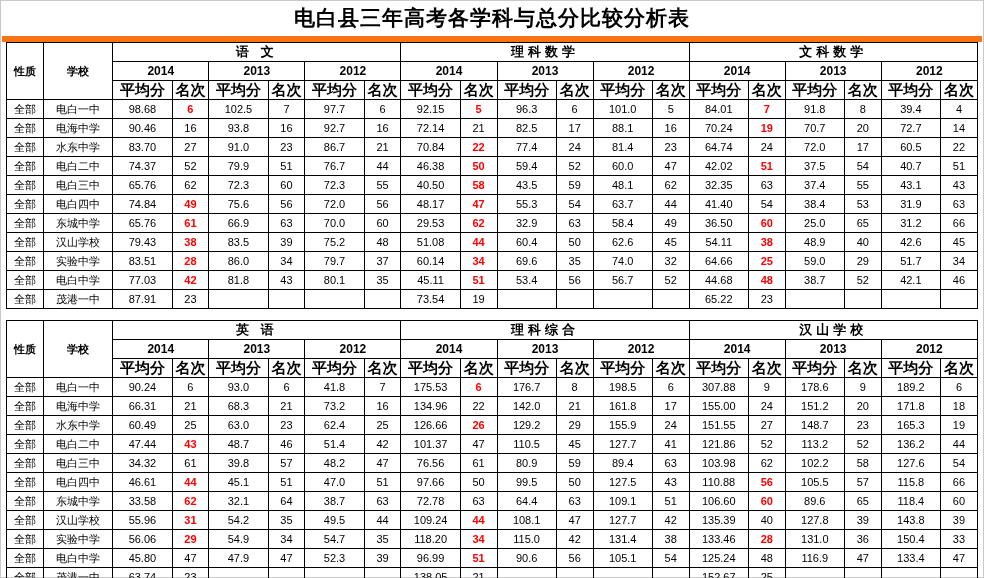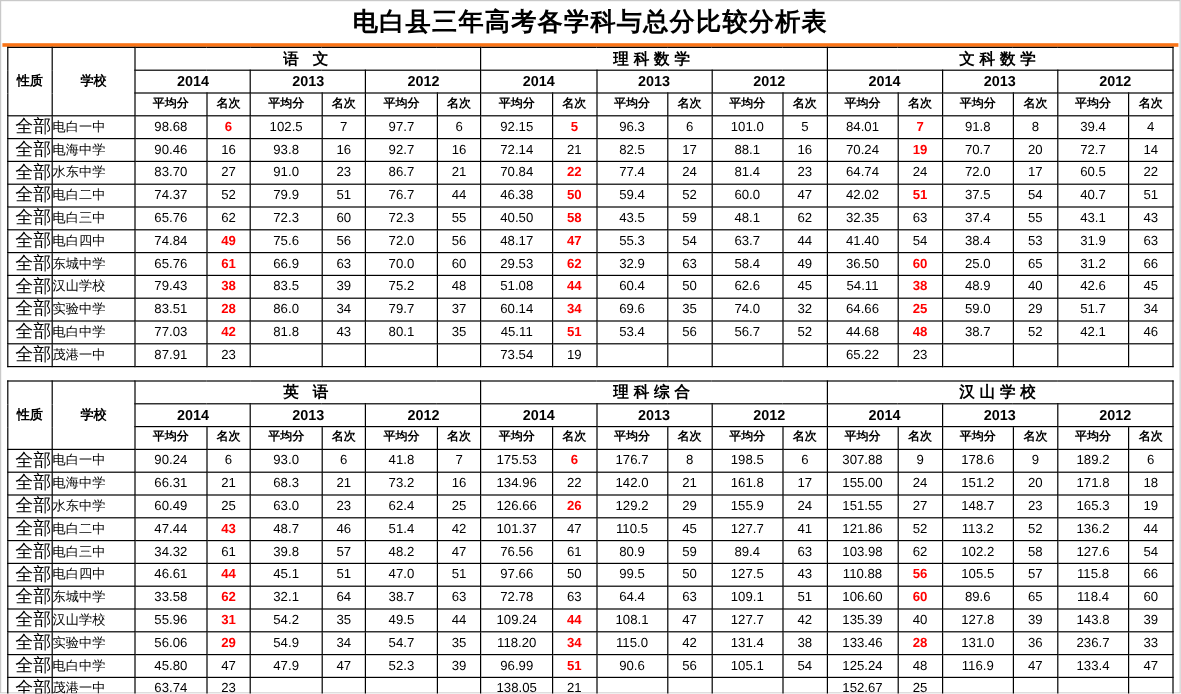--- a/index.html
+++ b/index.html
@@ -19,21 +19,21 @@
     background:#fff;
   }
   .title{
     text-align:center;
     font-family:Liberation Mono, monospace;
     font-size:21px;
     font-weight:bold;
     letter-spacing:1px;
     padding:3px 0 4px 0;
     margin:0 1px;
-    border-bottom:3px solid #f97316;
+    border-bottom:6px solid #f97316;
   }
   table{
     border-collapse:collapse;
     table-layout:fixed;
     width:972px;
     margin:0 5px;
   }
   td,th{
     border:1px solid #000;
     text-align:center;
@@ -41,23 +41,23 @@
     font-size:11px;
     padding:0;
     height:18px;
     line-height:18px;
     white-space:nowrap;
     overflow:hidden;
   }
   th{font-weight:bold;}
   .hdr-subj{font-size:13px;font-weight:bold;letter-spacing:4px;}
   .hdr-year{font-size:12px;font-weight:bold;}
-  .hdr-metric{font-size:10px;font-weight:bold;}
-  .cell-prop{font-size:15px;text-align:right;}
-  .cell-school{font-size:11px;text-align:left;}
+  .hdr-metric{font-size:15px;font-weight:bold;}
+  .cell-prop{font-size:11px;}
+  .cell-school{font-size:11px;text-align:center;}
   .num{font-size:11px;}
   .red{color:#ff0000;font-weight:bold;}
   .gap{height:11px;}
   col.c-prop{width:36px;}
   col.c-school{width:68px;}
   col.c-avg{width:58px;}
   col.c-rank{width:36px;}
 </style>
 </head>
 <body>
@@ -627,21 +627,21 @@
             <td class="num">118.20</td>
             <td class="num red">34</td>
             <td class="num">115.0</td>
             <td class="num">42</td>
             <td class="num">131.4</td>
             <td class="num">38</td>
             <td class="num">133.46</td>
             <td class="num red">28</td>
             <td class="num">131.0</td>
             <td class="num">36</td>
-            <td class="num">236.7</td>
+            <td class="num">150.4</td>
             <td class="num">33</td>
           </tr>
           <tr>
             <td class="cell-prop">全部</td>
             <td class="cell-school">电白中学</td>
             <td class="num">45.80</td>
             <td class="num">47</td>
             <td class="num">47.9</td>
             <td class="num">47</td>
             <td class="num">52.3</td>

